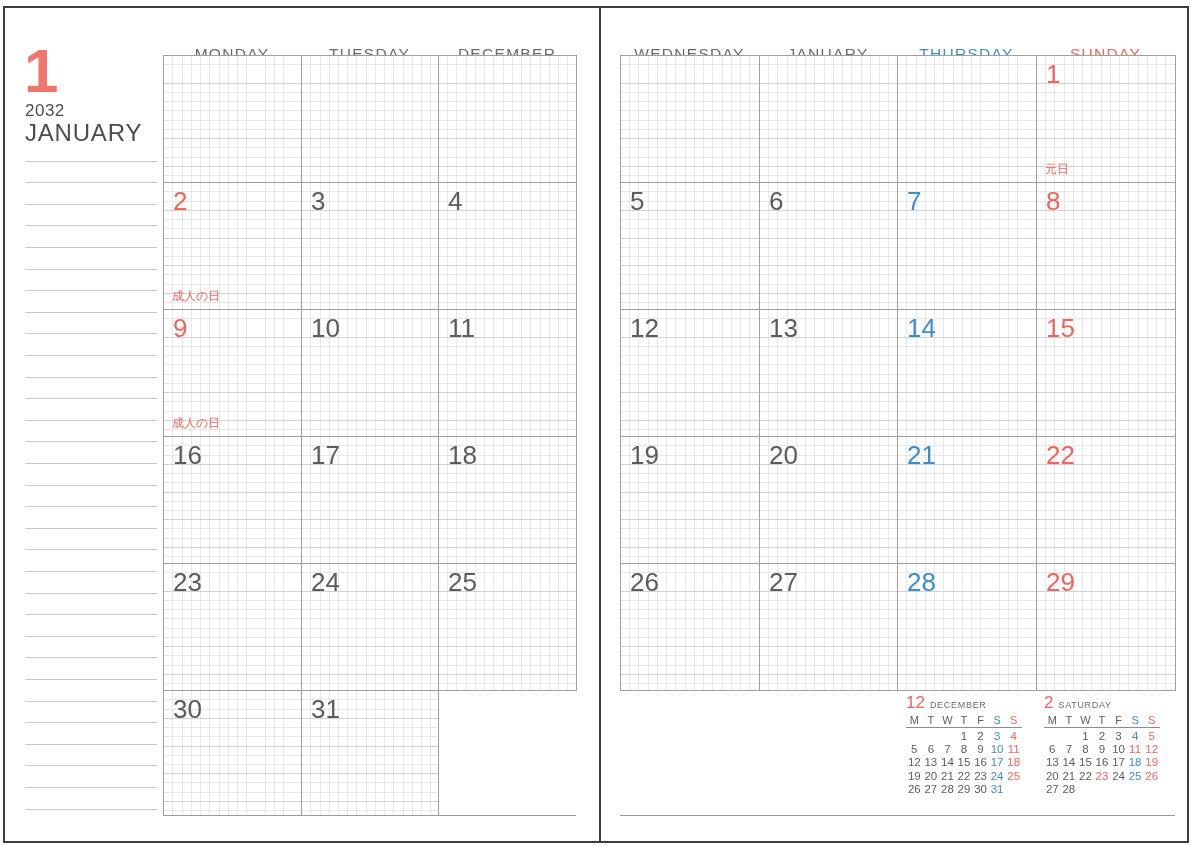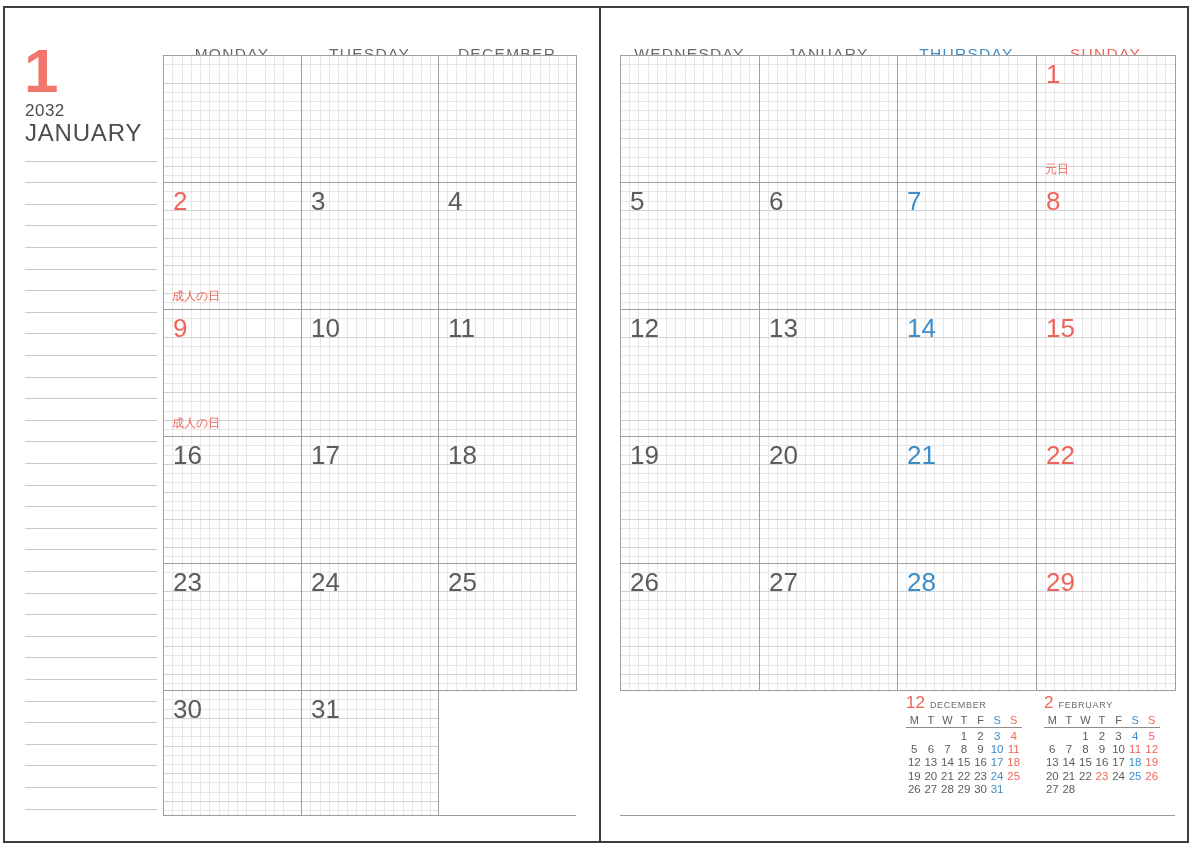--- a/index.html
+++ b/index.html
@@ -237,21 +237,21 @@
           <span class="mini-cell wd">28</span>
           <span class="mini-cell wd">29</span>
           <span class="mini-cell wd">30</span>
           <span class="mini-cell sat">31</span>
           <span class="mini-cell wd"></span>
         </div>
       </div>
       <div class="mini" style="left: 1044px;">
         <div class="mini-title">
           <span class="mini-num">2</span>
-          <span class="mini-name">FEBRUARY</span>
+          <span class="mini-name">SATURDAY</span>
         </div>
         <div class="mini-row mini-dow">
           <span class="mini-cell wd">M</span>
           <span class="mini-cell wd">T</span>
           <span class="mini-cell wd">W</span>
           <span class="mini-cell wd">T</span>
           <span class="mini-cell wd">F</span>
           <span class="mini-cell sat">S</span>
           <span class="mini-cell sun">S</span>
         </div>

